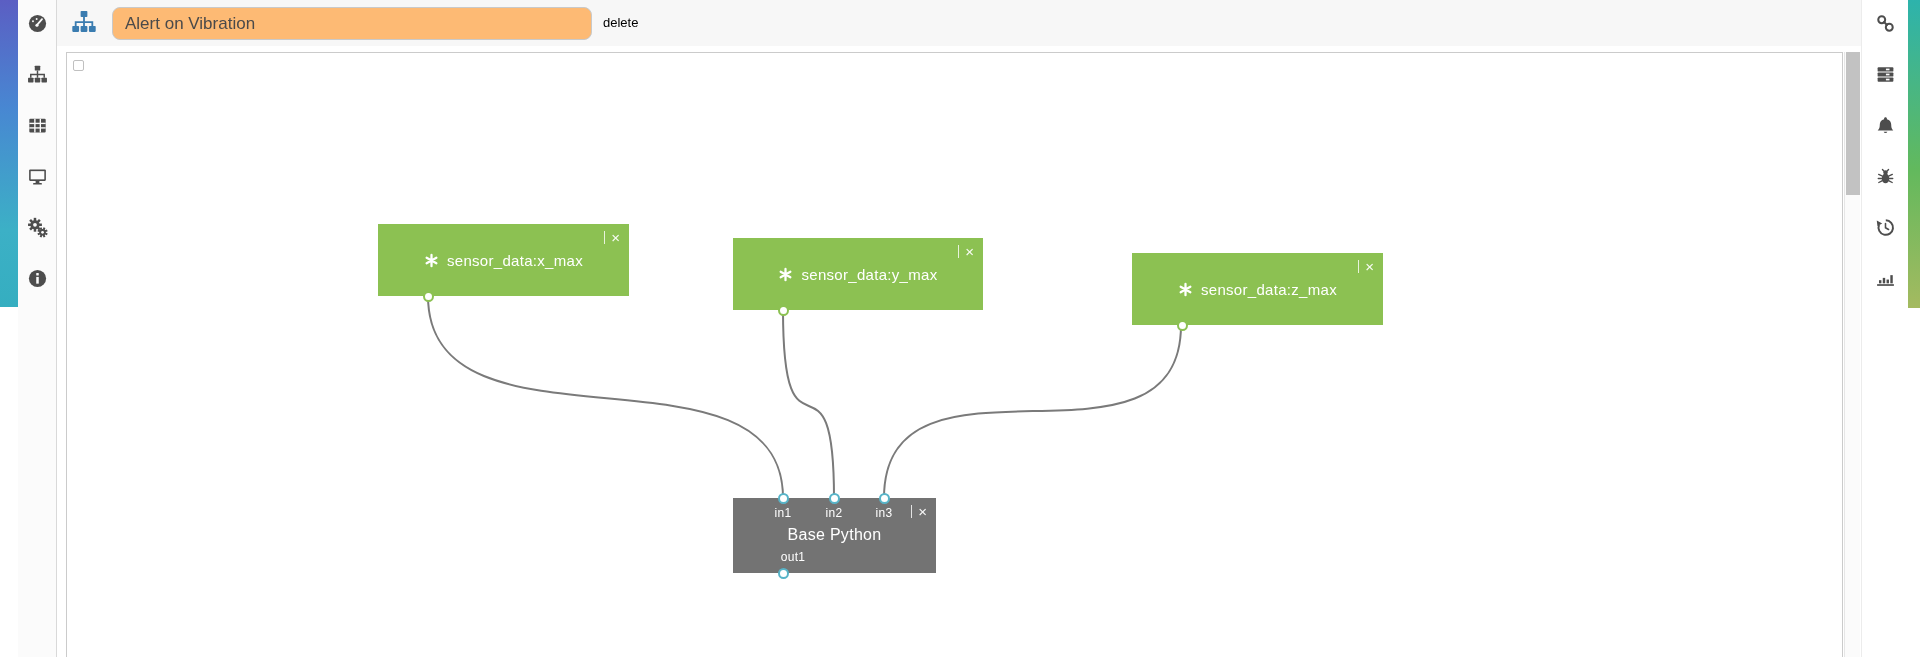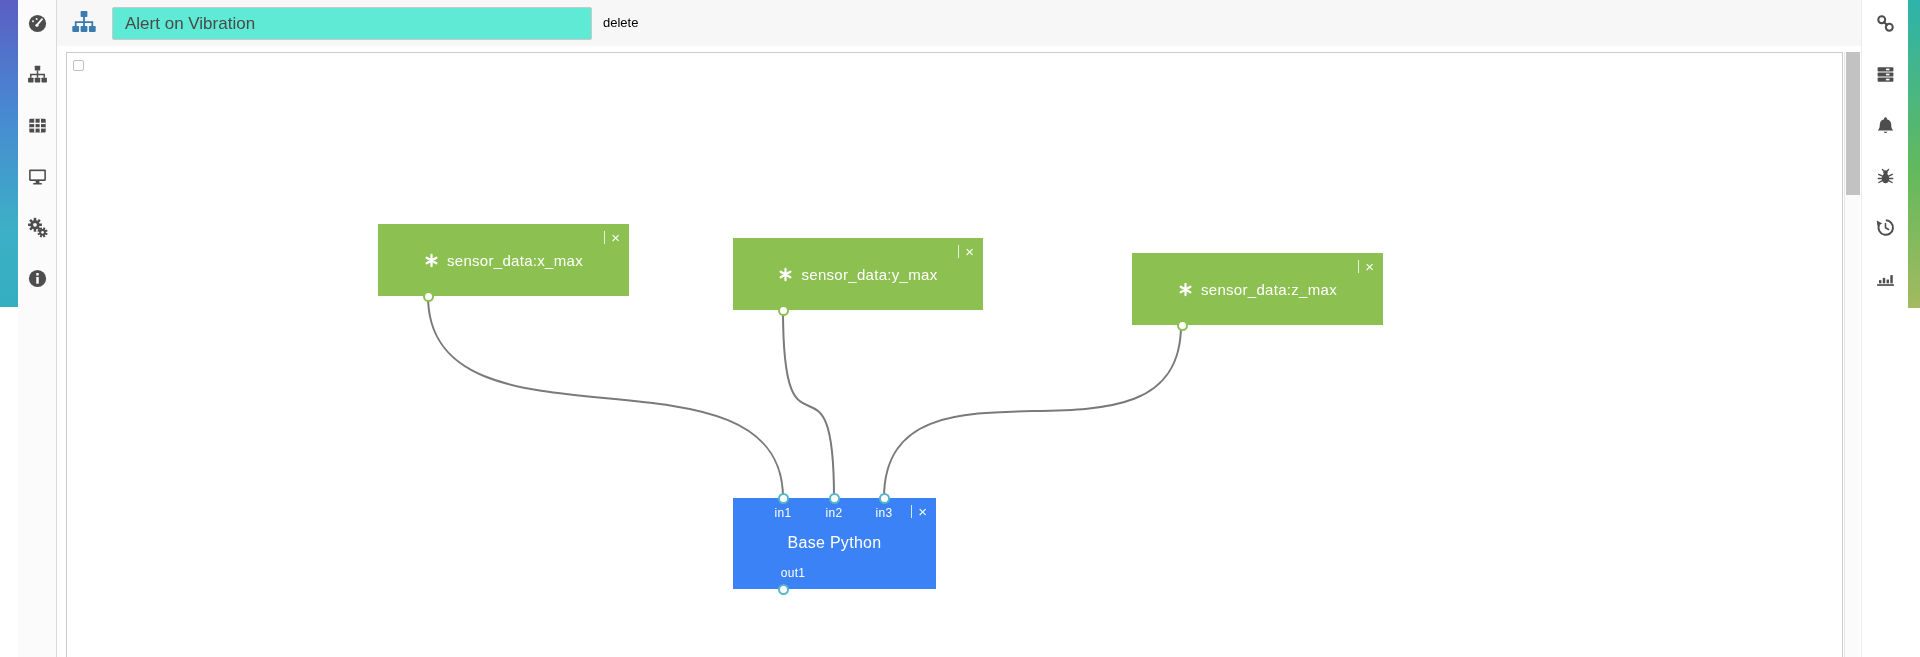--- a/index.html
+++ b/index.html
@@ -18,22 +18,22 @@
   .icon-col .icon-slot{height:51px;display:flex;align-items:center;justify-content:center;cursor:pointer;}
   #left-sidebar .icon-slot{width:39px;}
 
   
   #right-toolbar{position:absolute;left:1861px;top:0;width:47px;height:657px;background:#fff;border-left:1px solid #ececec;}
   #right-toolbar .icon-slot{width:47px;}
 
   
   #topbar{position:absolute;left:57px;top:0;width:1804px;height:46px;background:#f7f7f7;}
   #flow-icon{position:absolute;left:14px;top:9px;width:26px;height:26px;}
-  #flow-name{position:absolute;left:55px;top:7px;width:480px;height:33px;border:1px solid #c9c9c9;border-radius:2px;
-    background:#5eead4;color:#4a4a4a;font-size:17px;padding:0 12px;outline:none;font-family:inherit;}
+  #flow-name{position:absolute;left:55px;top:7px;width:480px;height:33px;border:1px solid #c9c9c9;border-radius:8px;
+    background:#fdba74;color:#4a4a4a;font-size:17px;padding:0 12px;outline:none;font-family:inherit;}
   #delete-link{position:absolute;left:546px;top:15px;font-size:13px;color:#000000;cursor:pointer;text-decoration:none;}
 
   
   #canvas{position:absolute;left:66px;top:52px;width:1777px;height:605px;background:#fff;
     border:1px solid #cbcbcb;border-bottom:none;}
   #world{position:absolute;left:-66px;top:-52px;width:1920px;height:657px;}
   #wires{position:absolute;left:0;top:0;}
   #canvas-checkbox{position:absolute;left:72px;top:59px;width:11px;height:11px;border:1px solid #c0c0c0;
     border-radius:2px;background:#fff;cursor:pointer;}
 
@@ -205,21 +205,21 @@
                 </svg>
               </span>
               <span>sensor_data:z_max</span>
             </div>
             <div class="port" style="border-color: rgb(140, 193, 82); left: 44.5px; bottom: -5.5px;"></div>
             <span class="node-close">
               <span class="bar"></span>
               <span>×</span>
             </span>
           </div>
-          <div class="node processor" style="left: 732px; top: 497px; width: 203px; height: 91px; background: #3b82f6;">
+          <div class="node processor" style="left: 732px; top: 497px; width: 203px; height: 75px; background: #737373;">
             <span class="port-label" style="left: 50px; top: 8px;">in1</span>
             <div class="port" style="border-color: rgb(88, 180, 200); left: 44.5px; top: -5.5px;"></div>
             <span class="port-label" style="left: 101px; top: 8px; text-align: center;">in2</span>
             <div class="port" style="border-color: rgb(88, 180, 200); left: 95.5px; top: -5.5px;"></div>
             <span class="port-label" style="left: 151px; top: 8px;">in3</span>
             <div class="port" style="border-color: rgb(88, 180, 200); left: 145.5px; top: -5.5px;"></div>
             <div class="proc-title">Base Python</div>
             <span class="port-label" style="left: 60px; bottom: 9px;">out1</span>
             <div class="port" style="border-color: rgb(88, 180, 200); left: 44.5px; bottom: -5.5px;"></div>
             <span class="node-close">

